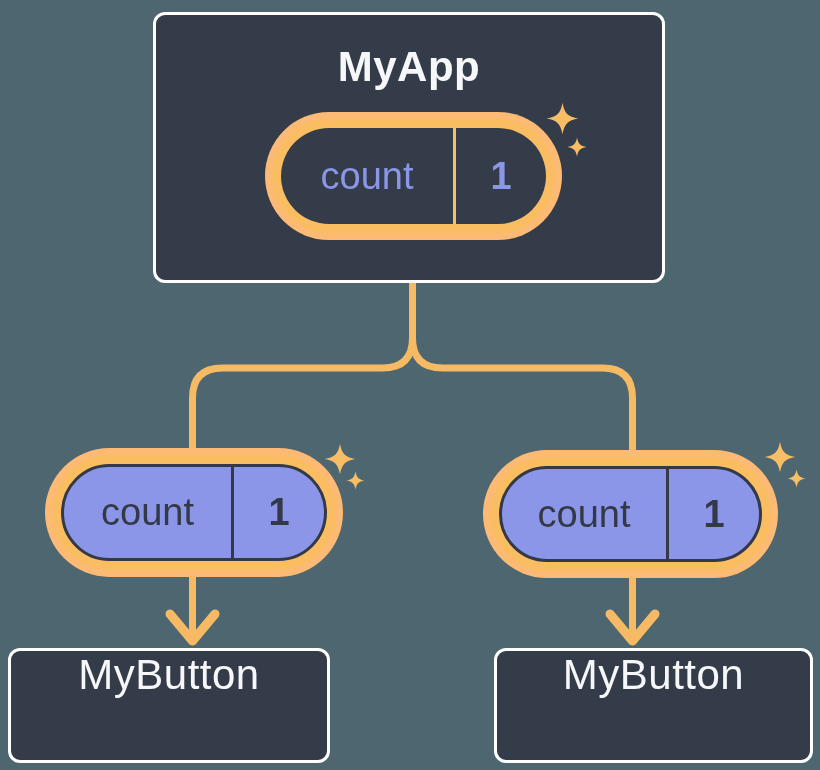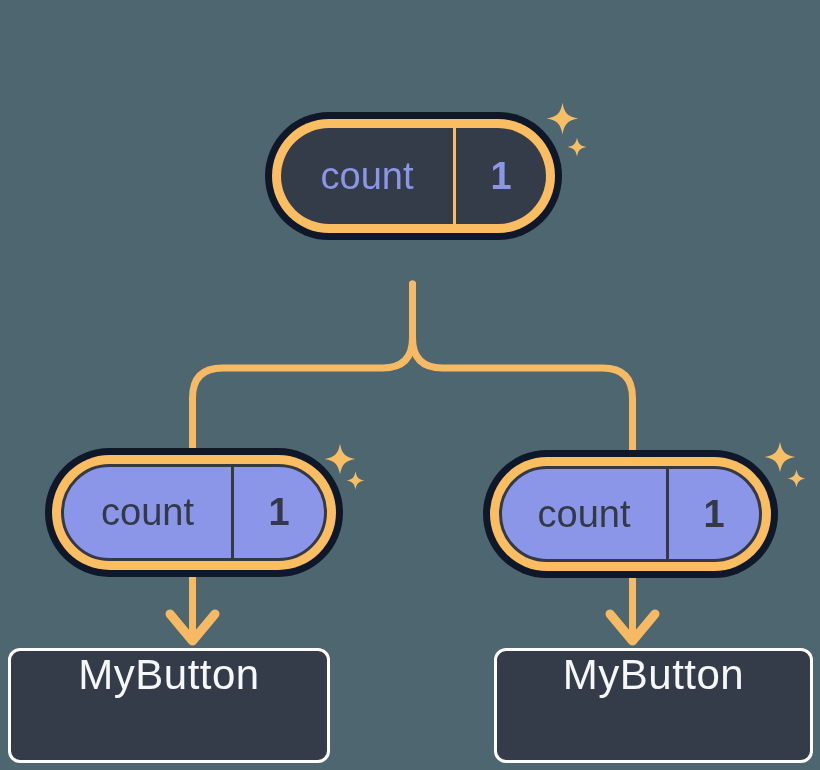--- a/index.html
+++ b/index.html
@@ -32,21 +32,21 @@
   .myapp-node{left:153px;top:12px;width:512px;height:271px;}
   .myapp-node .node-title{position:absolute;left:0;right:0;top:28px;font-size:42px;}
   .mybutton-node{display:flex;align-items:flex-start;justify-content:center;}
   .mybutton-node .node-title{font-size:42px;font-weight:500;}
   .mybutton-left{left:8px;top:648px;width:322px;height:115px;}
   .mybutton-right{left:494px;top:648px;width:319px;height:115px;}
 
   
   .pill-outer{
     position:absolute;
-    background:#0f172a;
+    background:#fdba74;
     border-radius:999px;
     padding:7px;
     box-sizing:border-box;
     z-index:3;
   }
   .pill-mid{
     background:#FABD62;
     border-radius:999px;
     padding:9px;
     width:100%;height:100%;
@@ -88,20 +88,23 @@
     <g fill="none" stroke="#F6BA64" stroke-width="7">
       <path d="M412.5 284 L412.5 338 Q412.5 368 382.5 368 L222.5 368 Q192.5 368 192.5 398 L192.5 636" stroke-linecap="round"></path>
       <path d="M412.5 284 L412.5 338 Q412.5 368 442.5 368 L602.5 368 Q632.5 368 632.5 398 L632.5 636" stroke-linecap="round"></path>
     </g>
     <g fill="none" stroke="#F6BA64" stroke-width="9" stroke-linecap="round" stroke-linejoin="round">
       <path d="M170 614 L192.5 641 L215 614"></path>
       <path d="M610 614 L632.5 641 L655 614"></path>
     </g>
   </svg>
 
+  <div class="node myapp-node">
+    <div class="node-title">MyApp</div>
+  </div>
 
   <div class="pill-outer state-pill">
     <div class="pill-mid">
       <div class="pill-inner">
         <div class="pill-cell pill-label">count</div>
         <div class="pill-divider"></div>
         <div class="pill-cell pill-value">1</div>
       </div>
     </div>
   </div>

